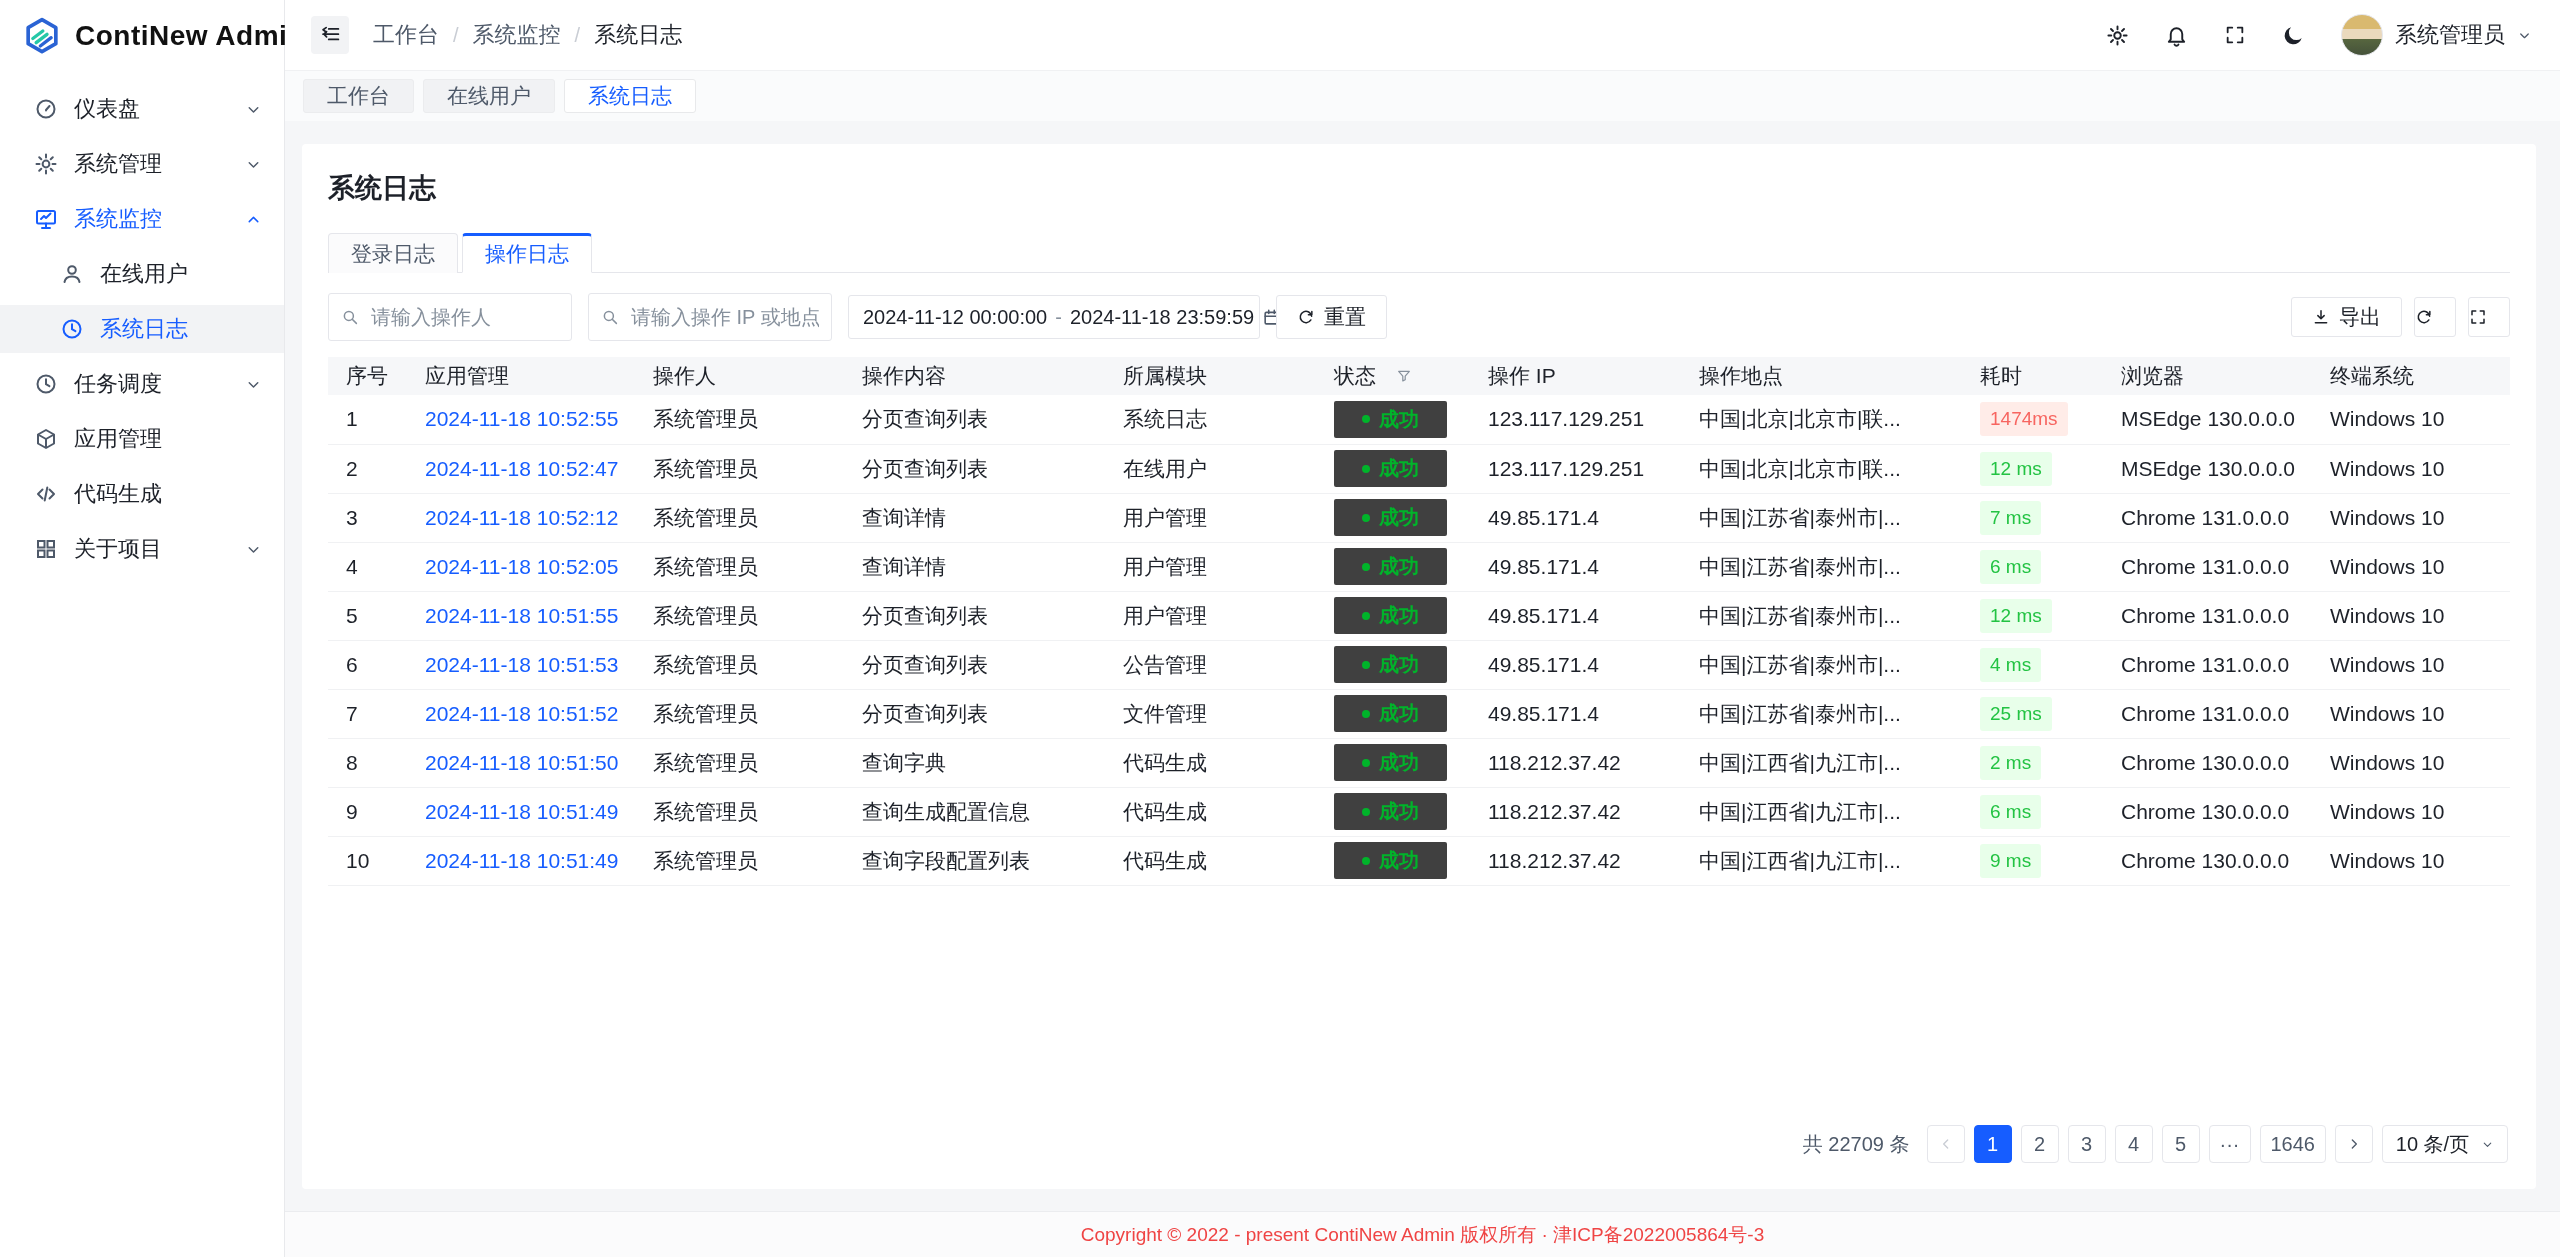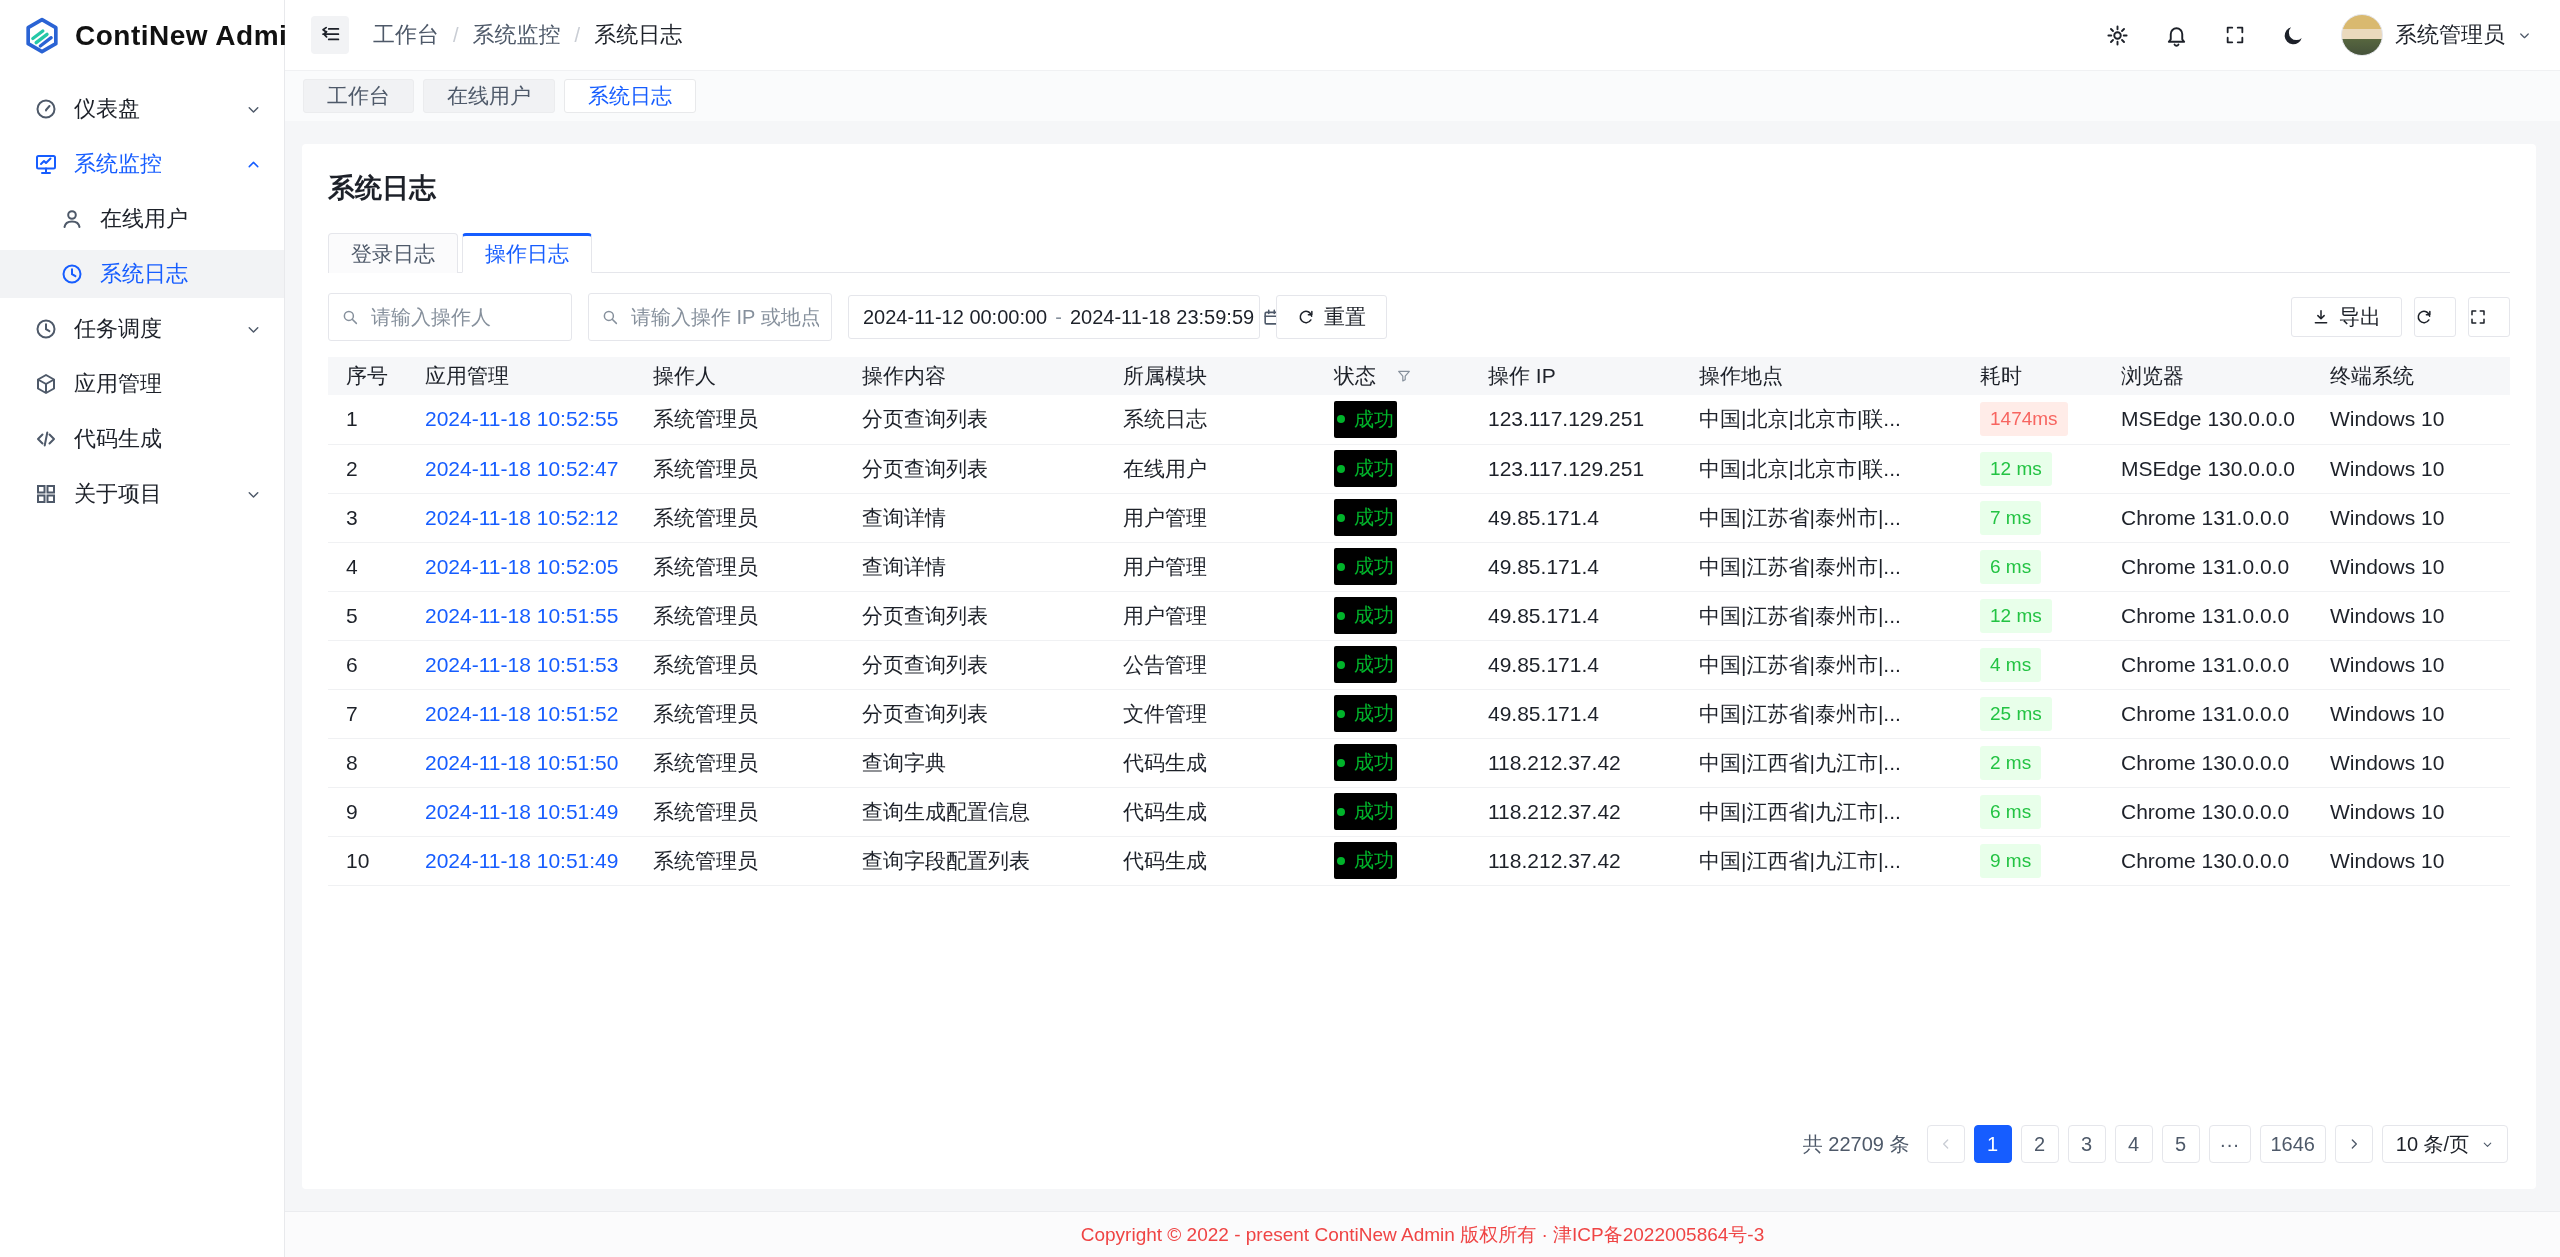--- a/index.html
+++ b/index.html
@@ -63,21 +63,21 @@
 
   
   table { width:100%; border-collapse:collapse; table-layout:fixed; margin-top:16px; }
   thead th { background:#f6f7f9; height:38px; font-size:21px; font-weight:500; color:#1d2129; text-align:left; padding:0 12px; white-space:nowrap; }
   thead th:first-child { padding-left:18px; }
   tbody td { height:49px; padding:0 12px; font-size:21px; color:#1d2129; border-bottom:1px solid #f0f1f3; white-space:nowrap; overflow:hidden; }
   tbody td:first-child { padding-left:18px; }
   .th-flex { display:flex; align-items:center; gap:20px; }
   .funnel { color:#86909c; cursor:pointer; }
   .link { color:#165dff; cursor:pointer; }
-  .badge-success { display:inline-flex; align-items:center; gap:9px; background:#000000; color:#00b42a; font-size:20px; padding:5px 3px; border-radius:2px; }
+  .badge-success { display:inline-flex; align-items:center; gap:9px; background:#404040; color:#00b42a; font-size:20px; padding:5px 28px; border-radius:2px;font-weight:bold; }
   .badge-success .dot { width:8px; height:8px; border-radius:50%; background:#00b42a; }
   .cost { display:inline-block; font-size:19px; padding:6px 10px; border-radius:3px; }
   .cost.ok { background:#e8ffea; color:#23c343; }
   .cost.danger { background:#ffece8; color:#f76560; }
 
   
   .pager { margin-top:auto; display:flex; align-items:center; justify-content:flex-end; gap:9px; padding:20px 2px 26px; }
   .pg-total { font-size:20px; color:#4e5969; margin-right:8px; }
   .pg-btn { min-width:38px; height:38px; border:1px solid #e5e6eb; border-radius:4px; background:#fff; display:flex; align-items:center; justify-content:center; font-size:20px; color:#4e5969; cursor:pointer; padding:0 10px; font-family:inherit; }
   .pg-btn.active { background:#165dff; border-color:#165dff; color:#fff; }
@@ -188,20 +188,29 @@
         <use href="#i-logo"></use>
       </svg>
     <span class="logo-text">ContiNew Admin</span>
   </div>
   <nav class="menu">
     <div class="m-item">
       <svg class="ic mi" width="24" height="24" viewBox="0 0 24 24">
           <use href="#i-dashboard"></use>
         </svg>
       <span>仪表盘</span>
+      <svg class="ic chev" width="17" height="17" viewBox="0 0 24 24">
+          <use href="#i-chev-down"></use>
+        </svg>
+    </div>
+    <div class="m-item">
+      <svg class="ic mi" width="24" height="24" viewBox="0 0 24 24">
+          <use href="#i-gear"></use>
+        </svg>
+      <span>系统管理</span>
       <svg class="ic chev" width="17" height="17" viewBox="0 0 24 24">
           <use href="#i-chev-down"></use>
         </svg>
     </div>
     <div class="m-item blue">
       <svg class="ic mi" width="24" height="24" viewBox="0 0 24 24">
           <use href="#i-monitor"></use>
         </svg>
       <span>系统监控</span>
       <svg class="ic chev" width="17" height="17" viewBox="0 0 24 24">

